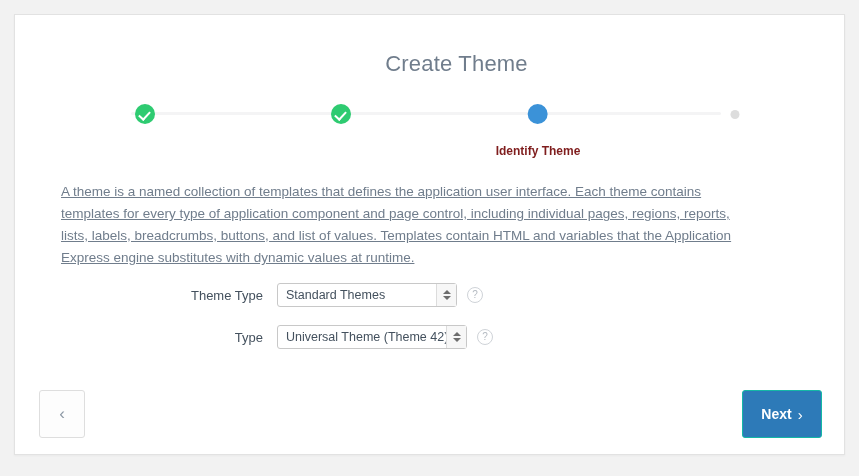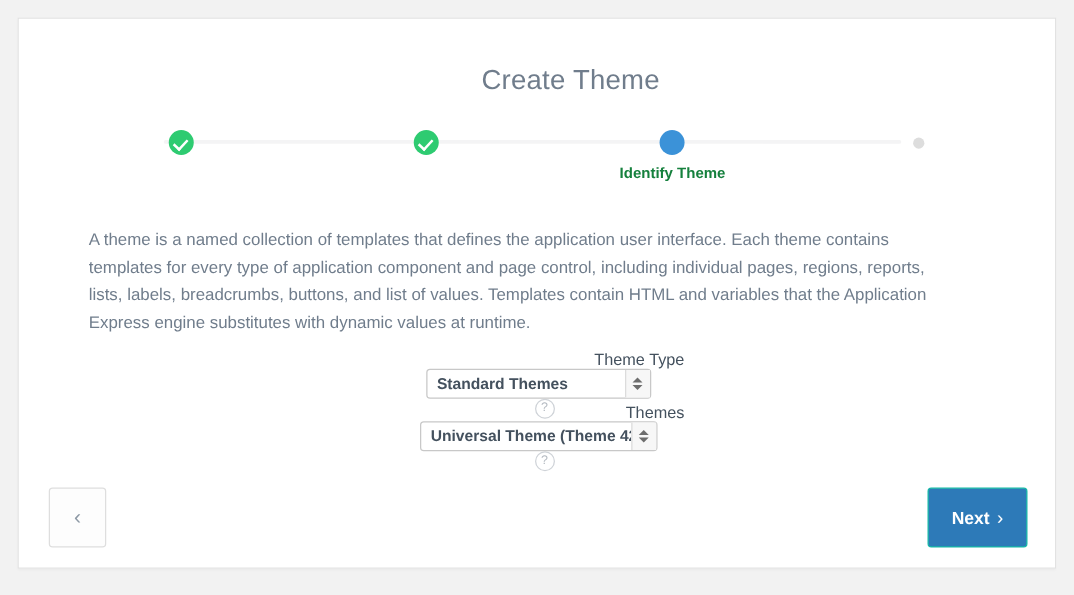--- a/index.html
+++ b/index.html
@@ -89,51 +89,51 @@
   .step.current .step-dot {
     background: #3b92d8;
   }
   .step.future .step-dot {
     width: 9px;
     height: 9px;
     margin-top: 10px;
     background: #dddddd;
   }
   .step-label {
-    margin-top: 7px;
+    margin-top: 20px;
     font-size: 12px;
     font-weight: bold;
-    color: #15803d;
+    color: #7f1d1d;
     white-space: nowrap;
   }
 
   
   .wizard-body {
     position: absolute;
-    left: 56px;
+    left: 46px;
     top: 166px;
     width: 690px;
     font-size: 13.5px;
     line-height: 22px;
     color: #707d8c;
+    text-decoration: underline;
   }
 
   
   .form {
     position: absolute;
     left: 0;
     top: 265px;
     width: 831px;
   }
   .form-row {
     display: flex;
     align-items: center;
     height: 30px;
     margin-bottom: 12px;
-    flex-direction: column;
   }
   .form-label {
     width: 262px;
     text-align: right;
     padding-right: 14px;
     box-sizing: border-box;
     font-size: 13px;
     color: #44515e;
     white-space: nowrap;
   }
@@ -149,21 +149,20 @@
   }
   .select-shell.w1 { width: 180px; }
   .select-shell.w2 { width: 190px; }
   .select-value {
     flex: 1;
     padding: 0 6px 0 8px;
     font-size: 12.5px;
     color: #44515e;
     white-space: nowrap;
     overflow: hidden;
-    font-weight: bold;
   }
   .select-stepper {
     width: 19px;
     height: 22px;
     border-left: 1px solid #dcdcdc;
     background: #f7f7f7;
     display: flex;
     flex-direction: column;
     align-items: center;
     justify-content: center;
@@ -292,21 +291,21 @@
         <div class="select-value">Standard Themes</div>
         <div class="select-stepper">
           <span class="chev up"></span>
           <span class="chev down"></span>
         </div>
       </div>
       <div class="help-icon">?</div>
     </div>
 
     <div class="form-row">
-      <div class="form-label">Themes</div>
+      <div class="form-label">Type</div>
       <div class="select-shell w2">
         <div class="select-value">Universal Theme (Theme 42)</div>
         <div class="select-stepper">
           <span class="chev up"></span>
           <span class="chev down"></span>
         </div>
       </div>
       <div class="help-icon">?</div>
     </div>
 

